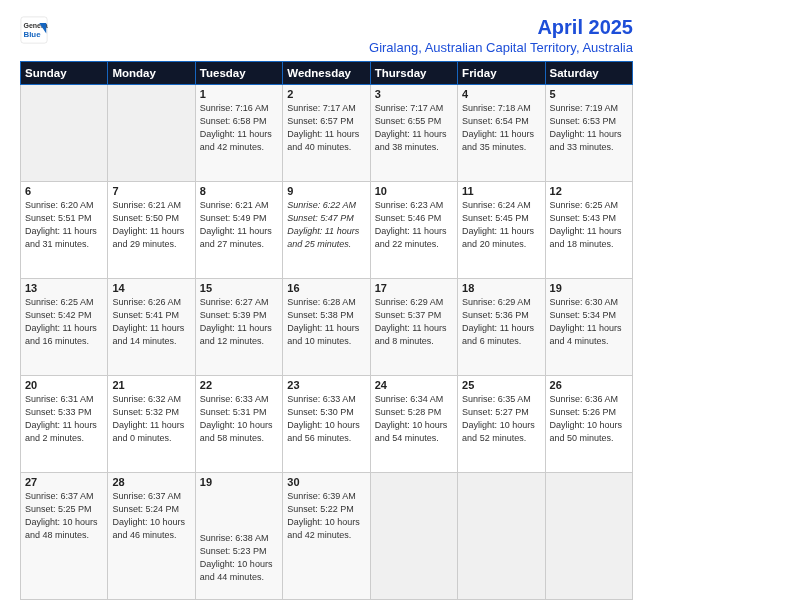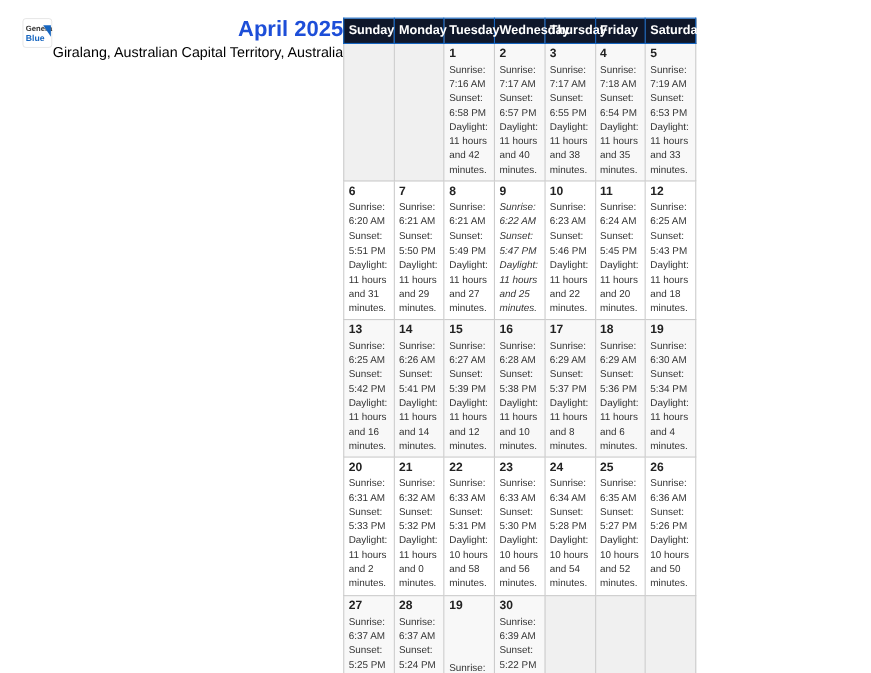--- a/index.html
+++ b/index.html
@@ -8,21 +8,21 @@
       background: #fff;
       width: 792px;
       height: 612px;
       overflow: hidden;
     }
     .page {
       width: 653px;
       height: 612px;
       padding: 16px 20px 12px 20px;
       display: flex;
-      flex-direction: row;
+      flex-direction: column;
       justify-content: space-between;
     }
     .header {
       display: flex;
       align-items: flex-start;
       justify-content: space-between;
       margin-bottom: 6px;
     }
     .logo {
       display: flex;
@@ -37,21 +37,21 @@
       text-align: right;
     }
     .month-title {
       font-size: 20px;
       font-weight: bold;
       color: #1d4ed8;
       line-height: 1.1;
     }
     .subtitle {
       font-size: 13px;
-      color: #000000;
+      color: #1d4ed8;
       margin-top: 2px;
     }
     .calendar {
       flex: 1;
       border: 1px solid #ccc;
       border-collapse: collapse;
       width: 100%;
       table-layout: fixed;
     }
     .calendar th {

